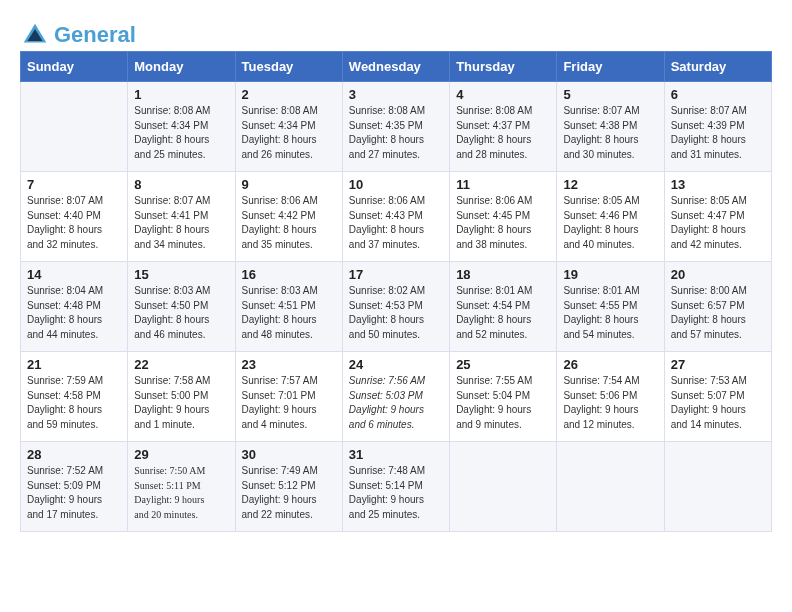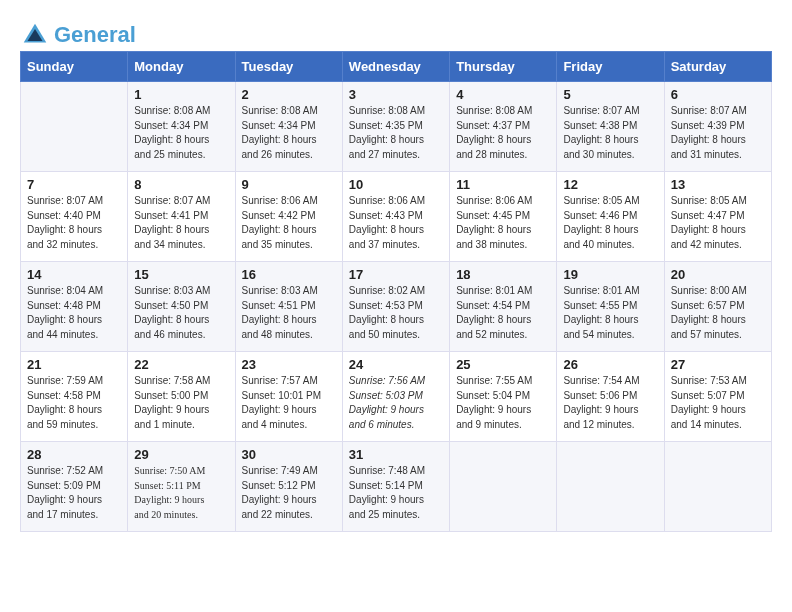--- a/index.html
+++ b/index.html
@@ -279,21 +279,21 @@
         <td>
           <span class="day-number">22</span>
           <div class="day-info" style="white-space: pre-line;">Sunrise: 7:58 AM
 Sunset: 5:00 PM
 Daylight: 9 hours
 and 1 minute.</div>
         </td>
         <td>
           <span class="day-number">23</span>
           <div class="day-info" style="white-space: pre-line;">Sunrise: 7:57 AM
-Sunset: 10:01 PM
+Sunset: 7:01 PM
 Daylight: 9 hours
 and 4 minutes.</div>
         </td>
         <td>
           <span class="day-number">24</span>
           <div class="day-info" style="white-space: pre-line; font-style: italic;">Sunrise: 7:56 AM
 Sunset: 5:03 PM
 Daylight: 9 hours
 and 6 minutes.</div>
         </td>

